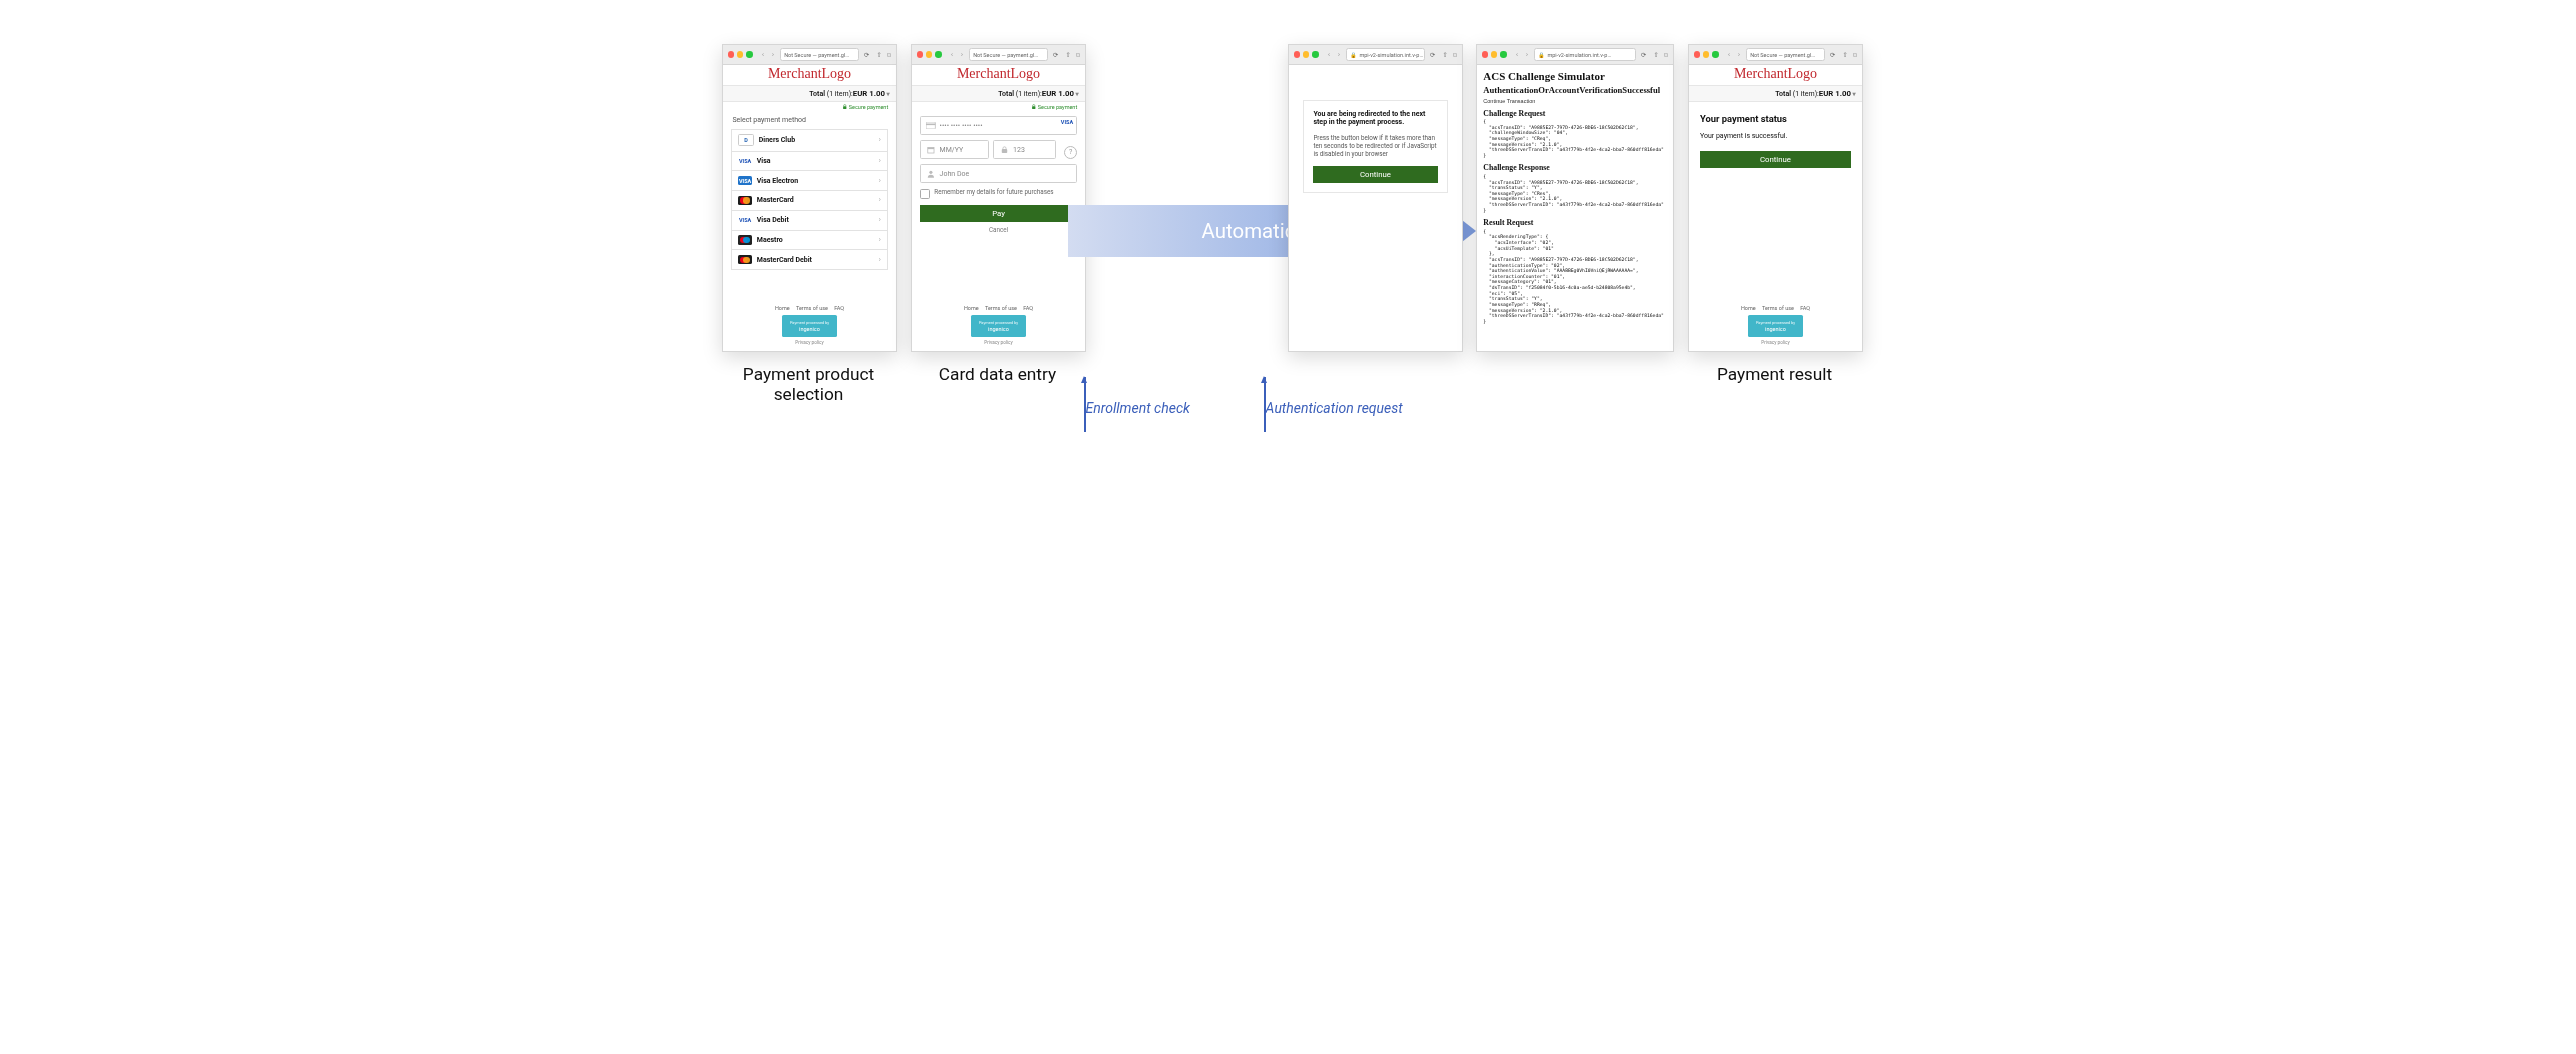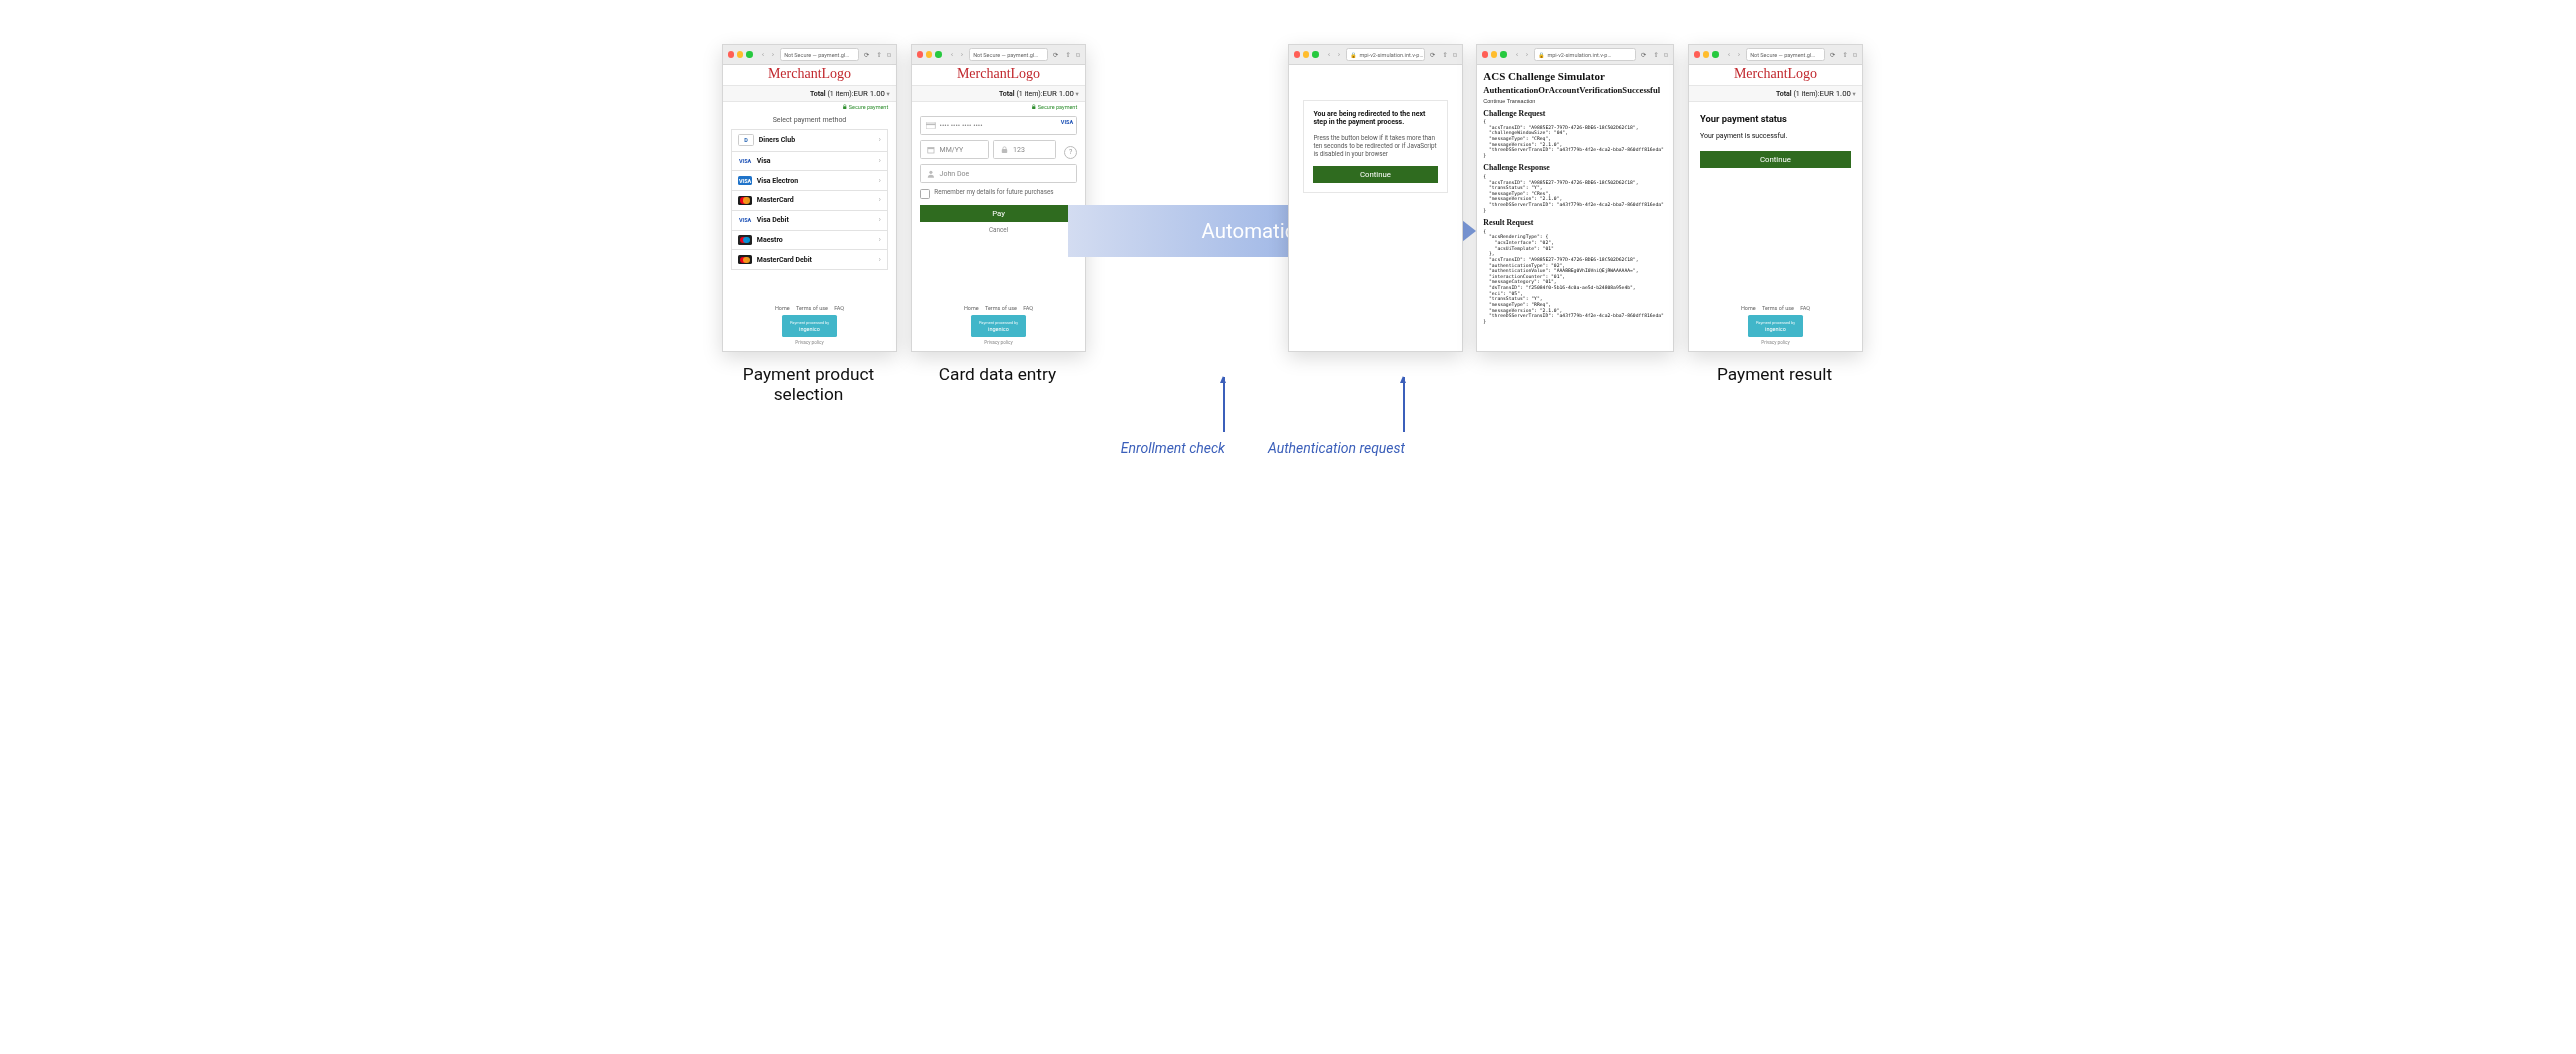--- a/index.html
+++ b/index.html
@@ -35,26 +35,26 @@
   .addr{flex:1;background:#fff;border:0.8px solid #d0d0d0;border-radius:2.4px;height:11px;display:flex;align-items:center;padding:0 3.1px;font-size:5.5px;color:#666;overflow:hidden;white-space:nowrap;text-overflow:ellipsis;}
   .addr .lock{margin-right:2.4px;}
   .chrome .reload{width:9.4px;text-align:center;}
   .chrome .tabs{color:#aaa;}
   .content{flex:1;display:flex;flex-direction:column;overflow:hidden;}
 
   
   .logo{font-family:"Brush Script MT","Segoe Script",cursive;color:var(--brand-red);font-size:14px;text-align:center;padding:1px 0 0;}
   .totalbar{display:flex;justify-content:flex-end;align-items:center;border-top:0.8px solid #e6e6e6;border-bottom:0.8px solid #e6e6e6;background:#f7f7f7;padding:3.1px 6.3px;font-size:7px;margin-top:3.1px;}
   .totalbar b{font-weight:600;}
-  .totalbar .amt{font-weight:400;font-size:7.8px;}
+  .totalbar .amt{font-weight:700;font-size:7.8px;}
   .totalbar .amt .caret{font-size:6.3px;color:#888;margin-left:1.6px;}
   .secure{font-size:5.5px;color:#2f8f2f;text-align:right;padding:1.6px 7.8px 0;}
   .secure svg{vertical-align:-0.8px;margin-right:1.6px;}
 
-  .options{padding:3.1px 7.8px 0;font-size:7px;text-align:center;}
+  .options{padding:3.1px 7.8px 0;font-size:7px;}
   .options .hdr{color:#555;margin:3.1px 1.6px 4.7px;}
   .opt{display:flex;align-items:center;gap:4.7px;border:0.8px solid #e2e2e2;border-bottom:none;padding:4.7px 6.3px;background:#fff;font-size:7px;}
   .opt:last-of-type{border-bottom:0.8px solid #e2e2e2;}
   .opt .ico{width:14px;height:9.4px;display:flex;align-items:center;justify-content:center;font-size:5.5px;font-weight:700;border-radius:1.6px;}
   .opt .chev{margin-left:auto;color:#aaa;}
   .opt b{font-weight:700;}
 
   .form{padding:6.3px 7.8px 0;}
   .field{border:0.8px solid #cfcfcf;border-radius:1.6px;height:17.3px;display:flex;align-items:center;padding:0 4.7px;font-size:7px;color:#888;margin-bottom:4.7px;position:relative;}
   .field .fi{width:11px;color:#aaa;margin-right:3.1px;display:flex;align-items:center;justify-content:center;}
@@ -94,21 +94,21 @@
   .acs pre{font-family:ui-monospace,Menlo,Consolas,monospace;font-size:4.7px;line-height:1.2;white-space:pre;margin:1.6px 0 3.1px;color:#111;}
 
   
   .flow-arrow{position:absolute;left:424px;top:188px;width:408px;height:86px;}
   .flow-arrow .shaft{position:absolute;left:0;top:17.3px;right:47px;bottom:17.3px;background:linear-gradient(90deg,#d3dcf1 0%, #9bb4e5 70%, #7f9ee0 100%);display:flex;align-items:center;justify-content:center;color:#fff;font-size:20.4px;}
   .flow-arrow .head{position:absolute;right:0;top:0;width:0;height:0;border-top:43px solid transparent;border-bottom:43px solid transparent;border-left:55px solid #7f9ee0;}
 
   
   .cap{position:absolute;font-size:17.3px;color:#111;text-align:center;}
   
-  .callout{position:absolute;display:flex;flex-direction:column;align-items:flex-end;}
+  .callout{position:absolute;display:flex;flex-direction:row;align-items:center;}
   .callout .arrow{width:1.6px;height:55px;background:var(--blue-italic);position:relative;}
   .callout .arrow::before{content:"";position:absolute;top:-0.8px;left:-3.1px;border-left:3.9px solid transparent;border-right:3.9px solid transparent;border-bottom:7px solid var(--blue-italic);}
   .callout .lbl{color:var(--blue-italic);font-style:italic;font-size:14px;text-align:center;margin-top:7.8px;}
 
   
   .ico.diners{background:#fff;border:0.8px solid #ccc;color:#2a67b5;}
   .ico.visa{color:#1a4fb5;}
   .ico.vise{background:#1f73c9;color:#fff;}
   .ico.mc{background:#1c1c1c;}
   .ico.maestro{background:#222;}

